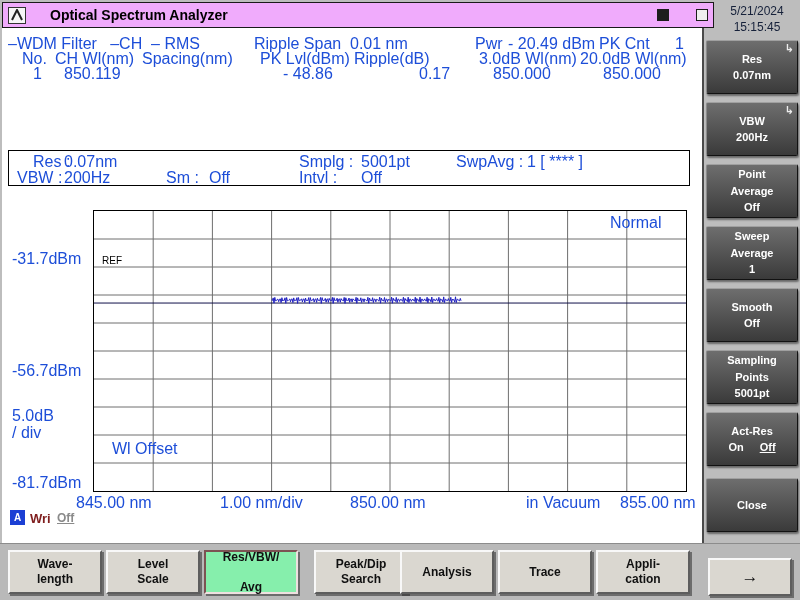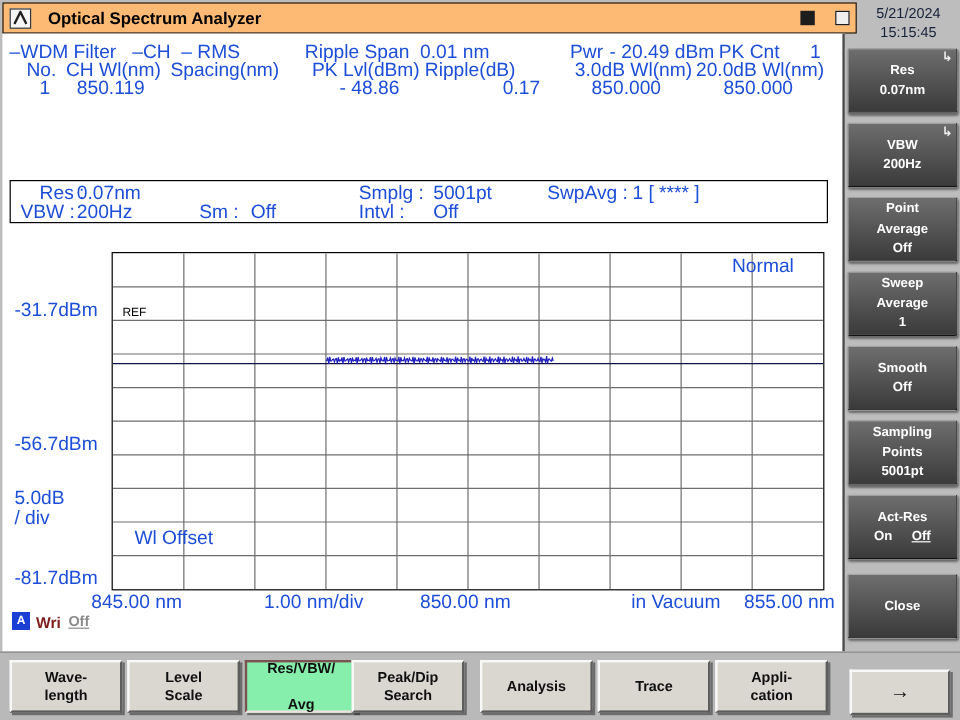--- a/index.html
+++ b/index.html
@@ -5,22 +5,22 @@
   * { margin:0; padding:0; box-sizing:border-box; }
   html,body { width:800px; height:600px; }
   body {
     position:relative; width:800px; height:600px; overflow:hidden;
     background:#bdbdbd;
     font-family:"Liberation Sans","DejaVu Sans",sans-serif;
   }
   
   .titlebar {
     position:absolute; left:2px; top:2px; width:712px; height:26px;
-    background:#fdba74; border:1px solid #1a1a1a;
-    display:flex; align-items:center; padding:0 5px; gap:14px;
+    background:#f0abfc; border:1px solid #1a1a1a;
+    display:flex; align-items:center; padding:0 5px; gap:24px;
   }
   .logo {
     width:18px; height:17px; background:#f6f6f6; border:1px solid #333;
     display:flex; align-items:center; justify-content:center;
   }
   .titletext { font-weight:bold; font-size:14px; color:#000; flex:1; }
   .winbtn { width:12px; height:12px; margin-left:3px; }
   .winbtn.min { background:#1d1d1d; }
   .winbtn.max { background:#efefef; border:1px solid #1d1d1d; }
   
@@ -237,21 +237,21 @@
     <span>length</span>
   </div>
   <div class="bbtn" style="left:106px">
     <span>Level</span>
     <span>Scale</span>
   </div>
   <div class="bbtn active" style="left:204px">
     <span>Res/VBW/</span>
     <span>Avg</span>
   </div>
-  <div class="bbtn" style="left:293px">
+  <div class="bbtn" style="left:314px">
     <span>Peak/Dip</span>
     <span>Search</span>
   </div>
   <div class="bbtn" style="left:400px">
     <span>Analysis</span>
   </div>
   <div class="bbtn" style="left:498px">
     <span>Trace</span>
   </div>
   <div class="bbtn" style="left:596px">

